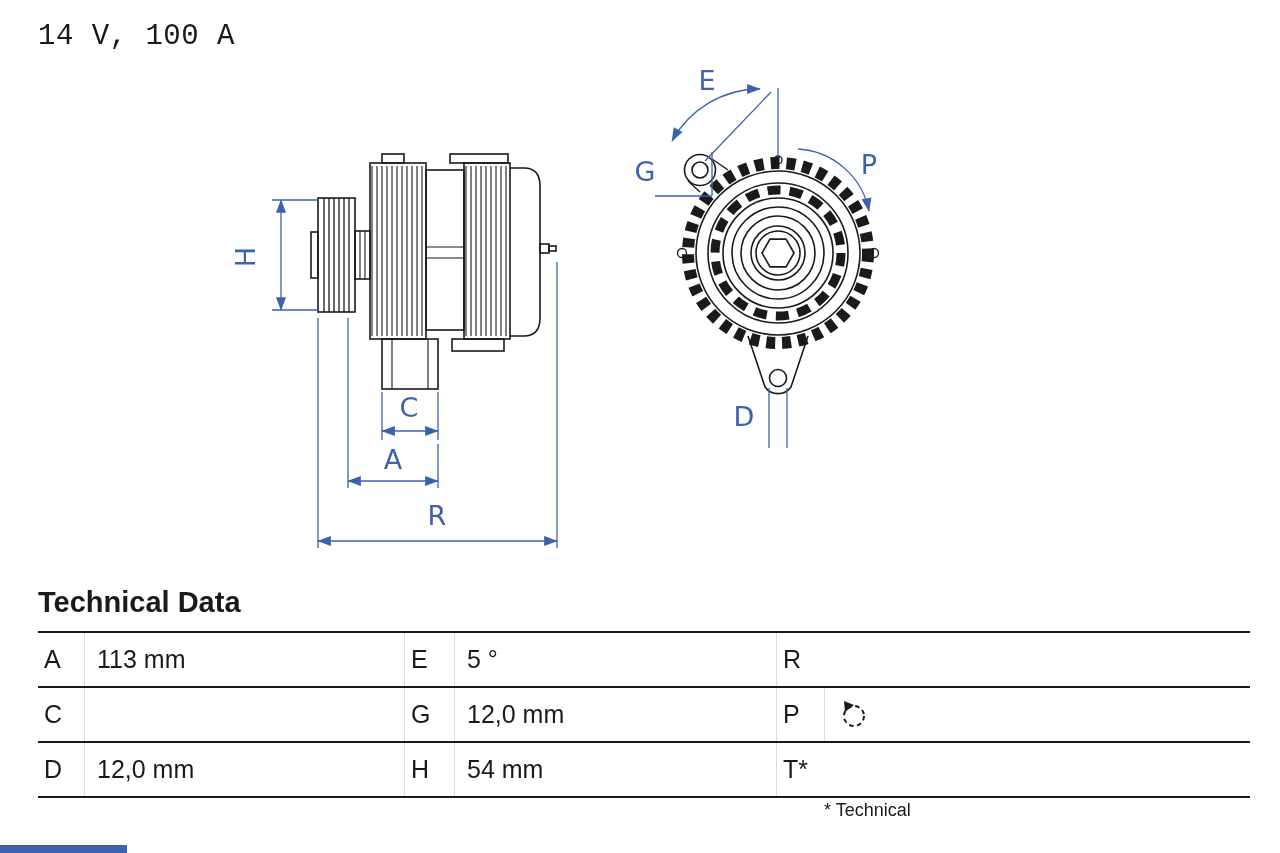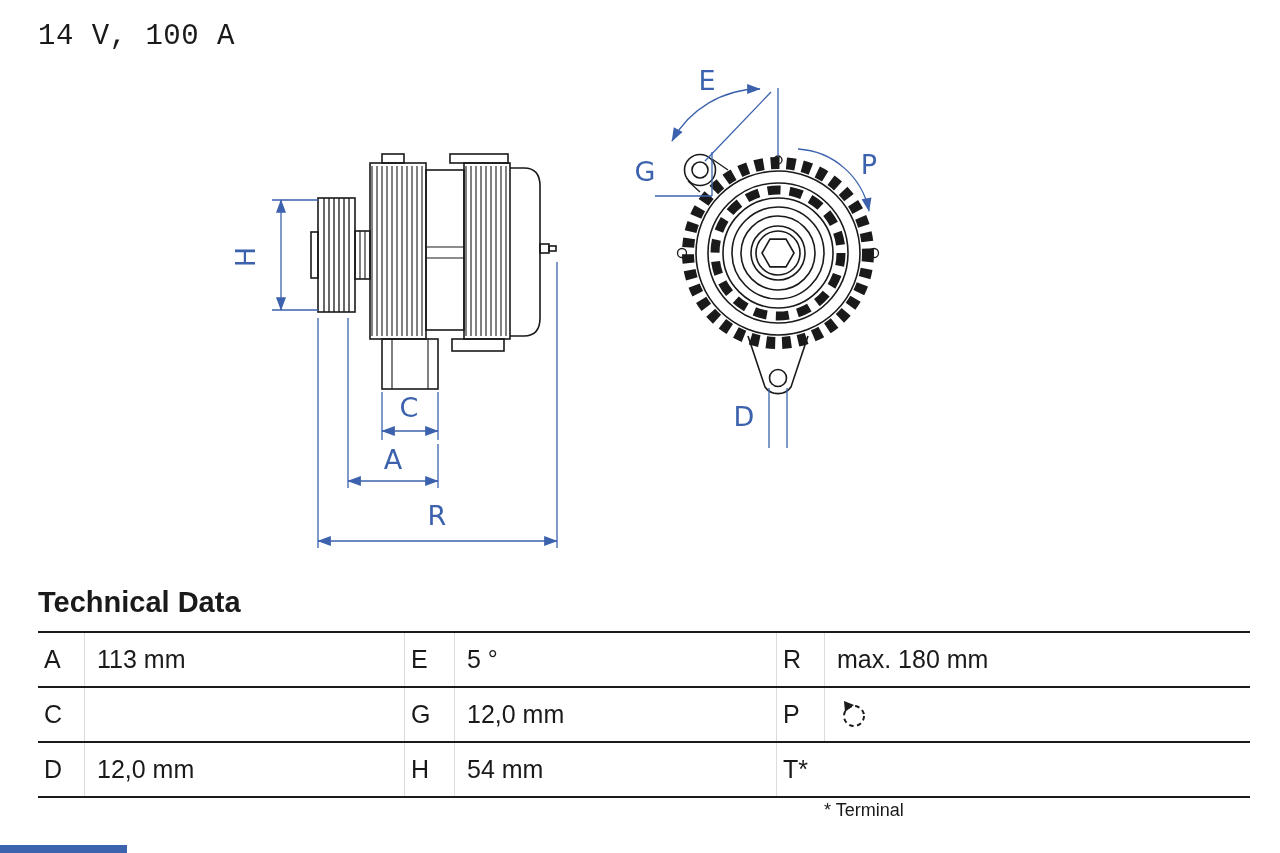--- a/index.html
+++ b/index.html
@@ -153,21 +153,20 @@
 <div class="td-heading">Technical Data</div>
 
 <div class="data-table">
 
   <div class="t-row">
     <div class="cell cell-key">A</div>
     <div class="cell cell-value">113 mm</div>
     <div class="cell cell-key mid">E</div>
     <div class="cell cell-value">5 °</div>
     <div class="cell cell-key mid">R</div>
-    <div class="cell cell-value">max. 180 mm</div>
   </div>
 
   <div class="t-row">
     <div class="cell cell-key">C</div>
     <div class="cell cell-value"></div>
     <div class="cell cell-key mid">G</div>
     <div class="cell cell-value">12,0 mm</div>
     <div class="cell cell-key mid">P</div>
     <div class="cell cell-value">
       <span></span>
@@ -180,15 +179,15 @@
 
   <div class="t-row">
     <div class="cell cell-key">D</div>
     <div class="cell cell-value">12,0 mm</div>
     <div class="cell cell-key mid">H</div>
     <div class="cell cell-value">54 mm</div>
     <div class="cell cell-key mid">T*</div>
   </div>
 </div>
 
-<div class="footnote">* Terminal</div>
+<div class="footnote">* Technical</div>
 
 <div class="scroll-thumb"></div>
 
 </body></html>

